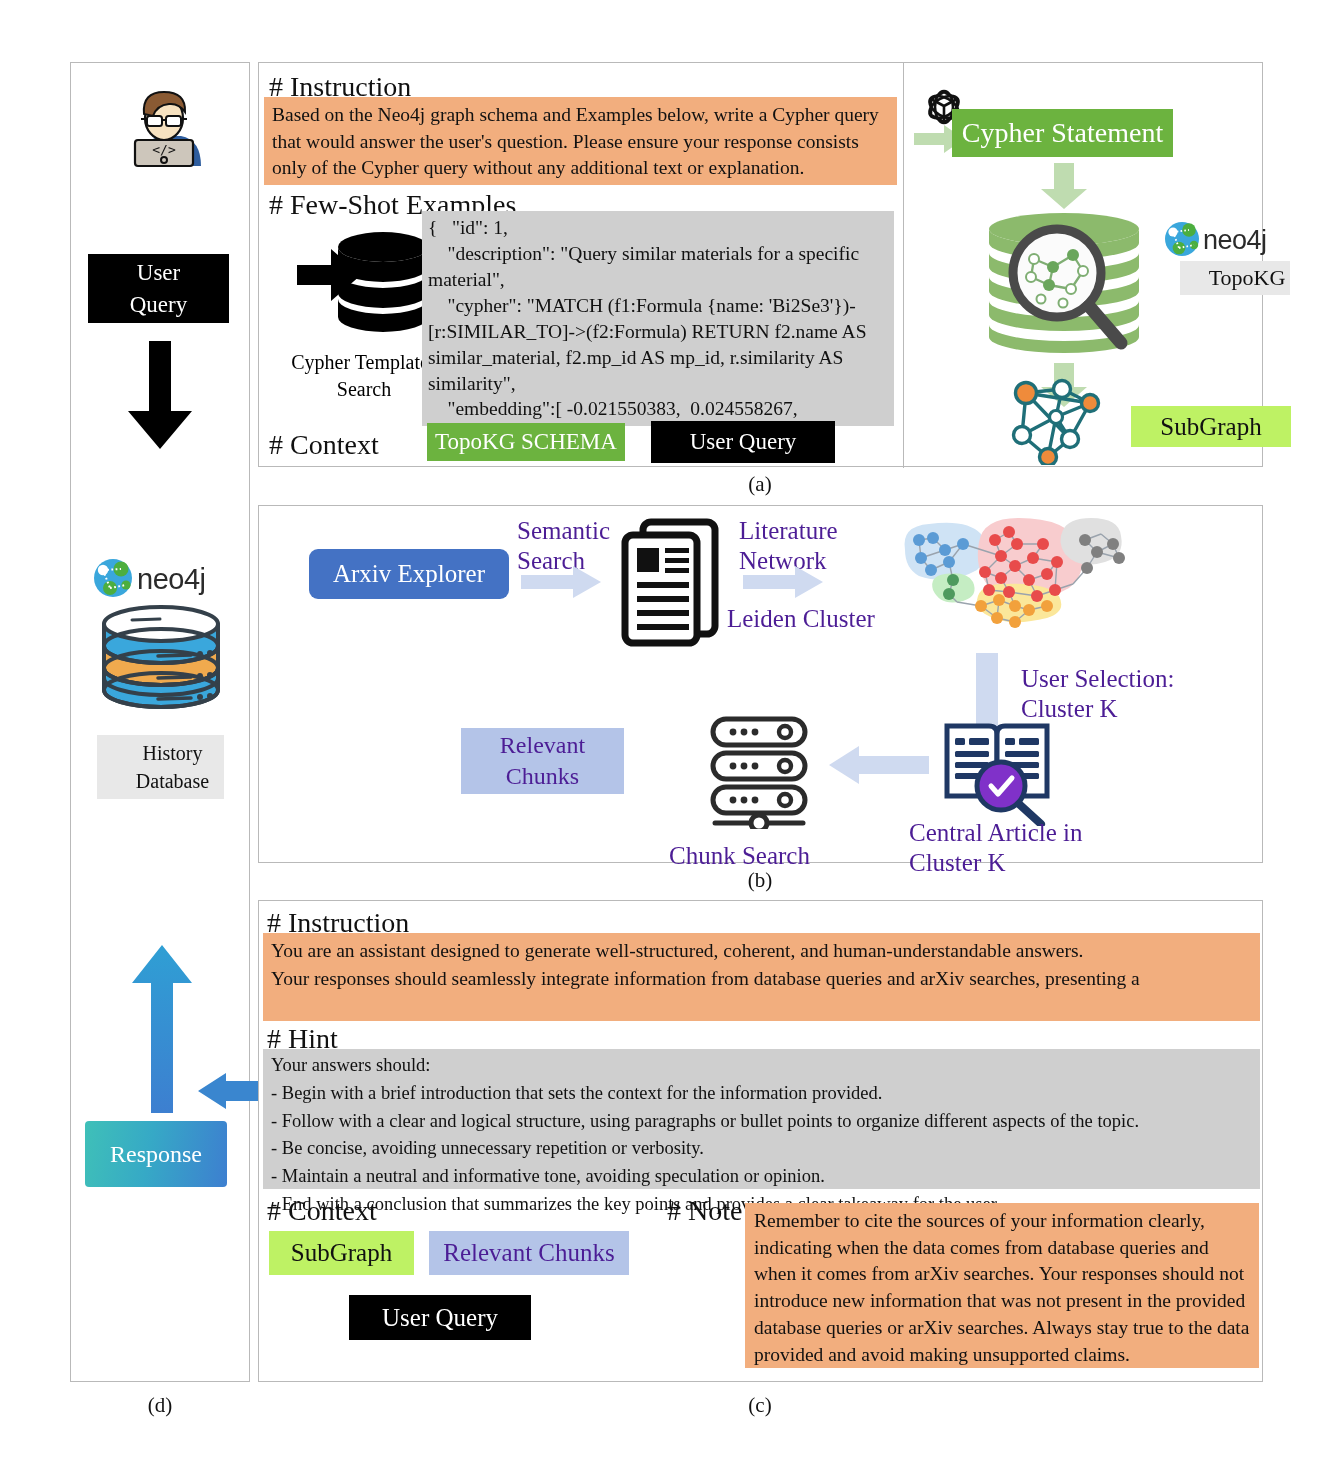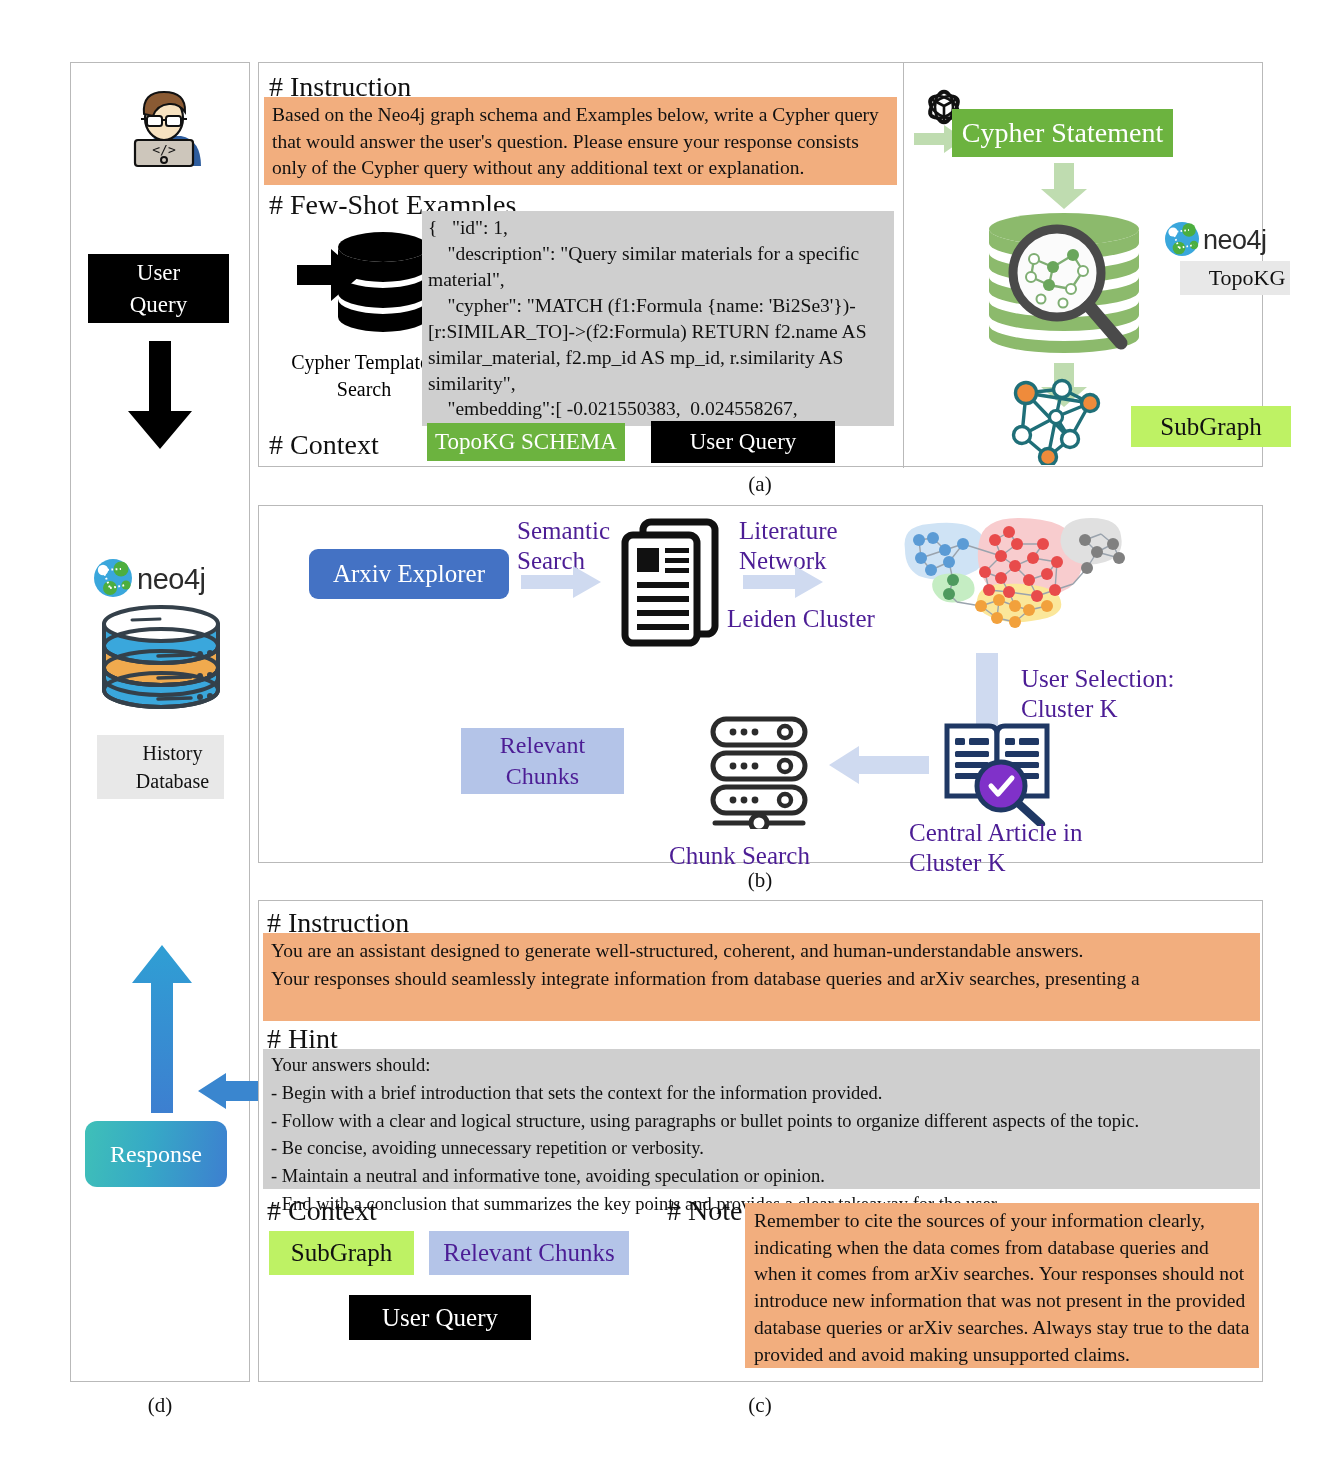--- a/index.html
+++ b/index.html
@@ -9,21 +9,21 @@
   .caption{position:absolute;text-align:center;font-family:"Liberation Serif",serif;font-size:21px;color:#111;}
 
   
   .chip{display:flex;align-items:center;justify-content:center;text-align:center;box-sizing:border-box;font-family:"Liberation Serif",serif;}
   .chip-black{background:#000;color:#fff;}
   .chip-green{background:#6cb33f;color:#fff;}
   .chip-lightgreen{background:#bef264;color:#111;}
   .chip-blue{background:#b4c4e8;color:#4c1d95;}
   .chip-grey{background:#e8e8e8;color:#111;padding-left:24px;}
   .chip-royal{background:#4472c4;color:#fff;border-radius:9px;}
-  .chip-resp{background:linear-gradient(100deg,#3fc0b8 0%,#36a9c6 45%,#3d7fd0 100%);color:#fff;border-radius:12px;}
+  .chip-resp{background:linear-gradient(100deg,#3fc0b8 0%,#36a9c6 45%,#3d7fd0 100%);color:#fff;border-radius:4px;}
 
   .hdr{font-family:"Liberation Serif",serif;font-size:28px;color:#111;}
   .blk-orange{background:#f2ae7e;}
   .blk-grey{background:#cfcfcf;}
   .para{font-family:"Liberation Serif",serif;color:#111;box-sizing:border-box;}
 
   .bluelab{font-family:"Liberation Serif",serif;color:#4c1d95;text-align:left;font-size:25px;line-height:1.18;}
 
   
   .blackarrow{position:absolute;}

